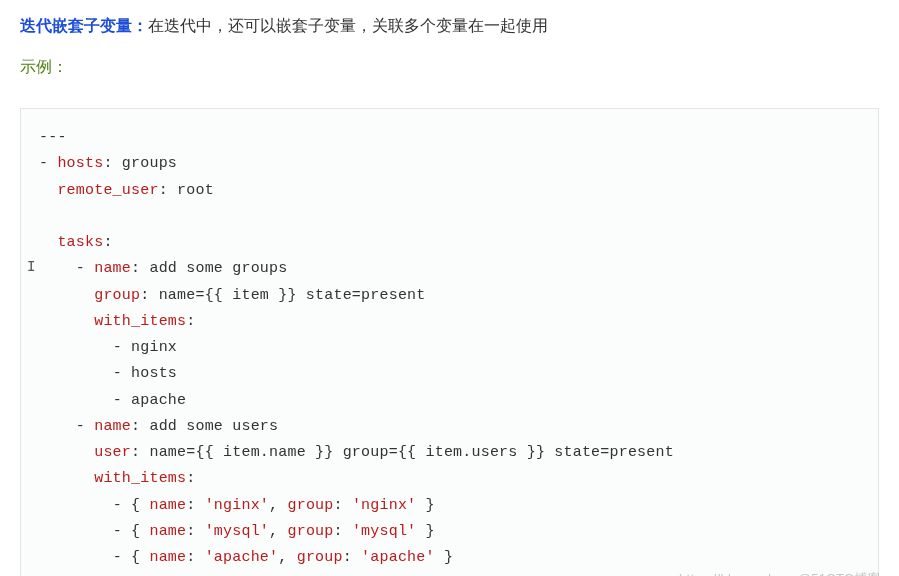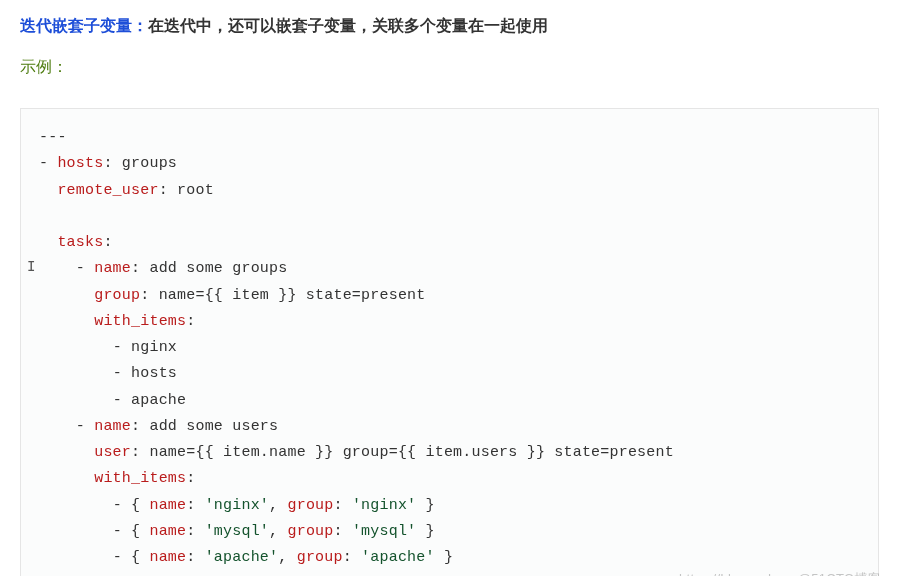--- a/index.html
+++ b/index.html
@@ -18,21 +18,21 @@
     .heading-line {
       font-size: 16px;
       line-height: 1.7;
       margin-bottom: 18px;
     }
     .heading-bold {
       font-weight: 700;
       color: #1d4ed8;
     }
     .heading-rest {
-      font-weight: 700;
+      font-weight: 400;
       color: #333;
     }
     .example-label {
       font-size: 16px;
       color: #4d7c0f;
       margin-bottom: 30px;
     }
     .code-block {
       background: #fbfcfc;
       border: 1px solid #e5e5e5;
@@ -40,21 +40,21 @@
       font-family: Consolas, "Courier New", monospace;
       font-size: 15px;
       line-height: 1.75;
       letter-spacing: 0.2px;
       white-space: pre;
       overflow: hidden;
       color: #333;
     }
     .k  { color: #b91c1c; }     
     .s  { color: #333; }        
-    .q  { color: #14532d; }     
+    .q  { color: #b91c1c; }     
     .p  { color: #333; }        
     .watermark {
       position: absolute;
       right: 18px;
       bottom: 8px;
       font-size: 13px;
       color: rgba(150,150,150,0.55);
       font-family: -apple-system, sans-serif;
       letter-spacing: 0.3px;
     }

